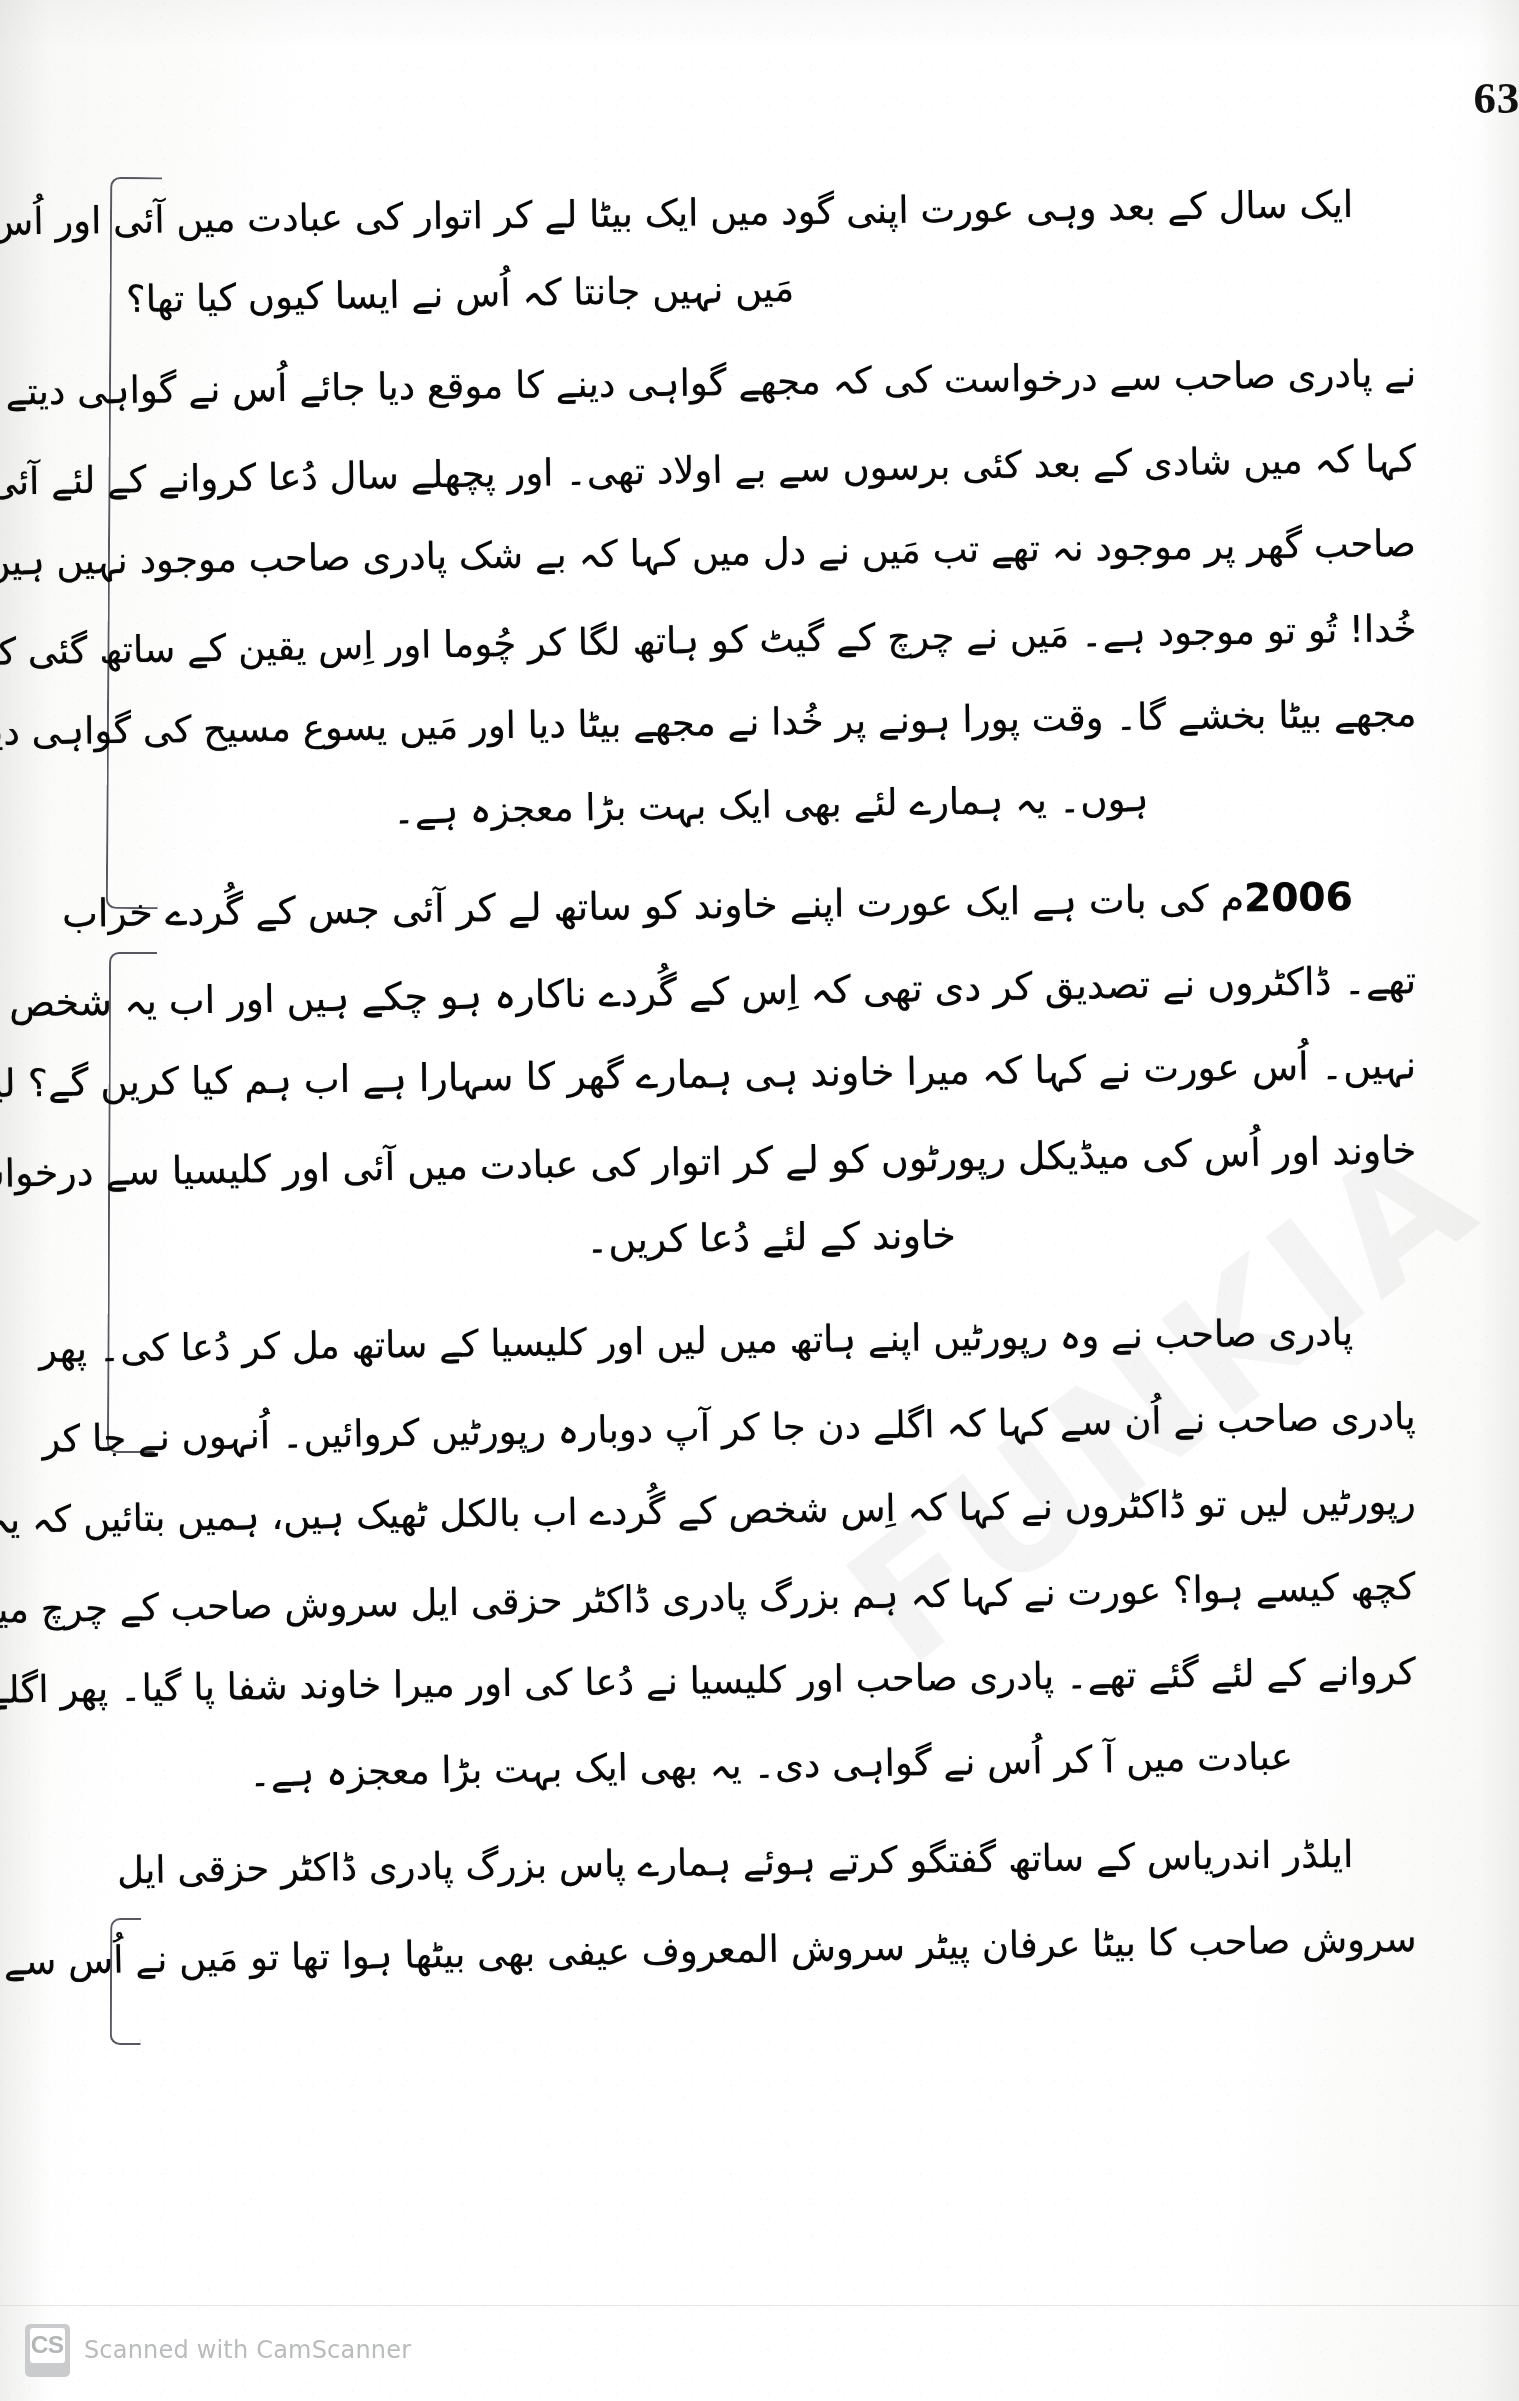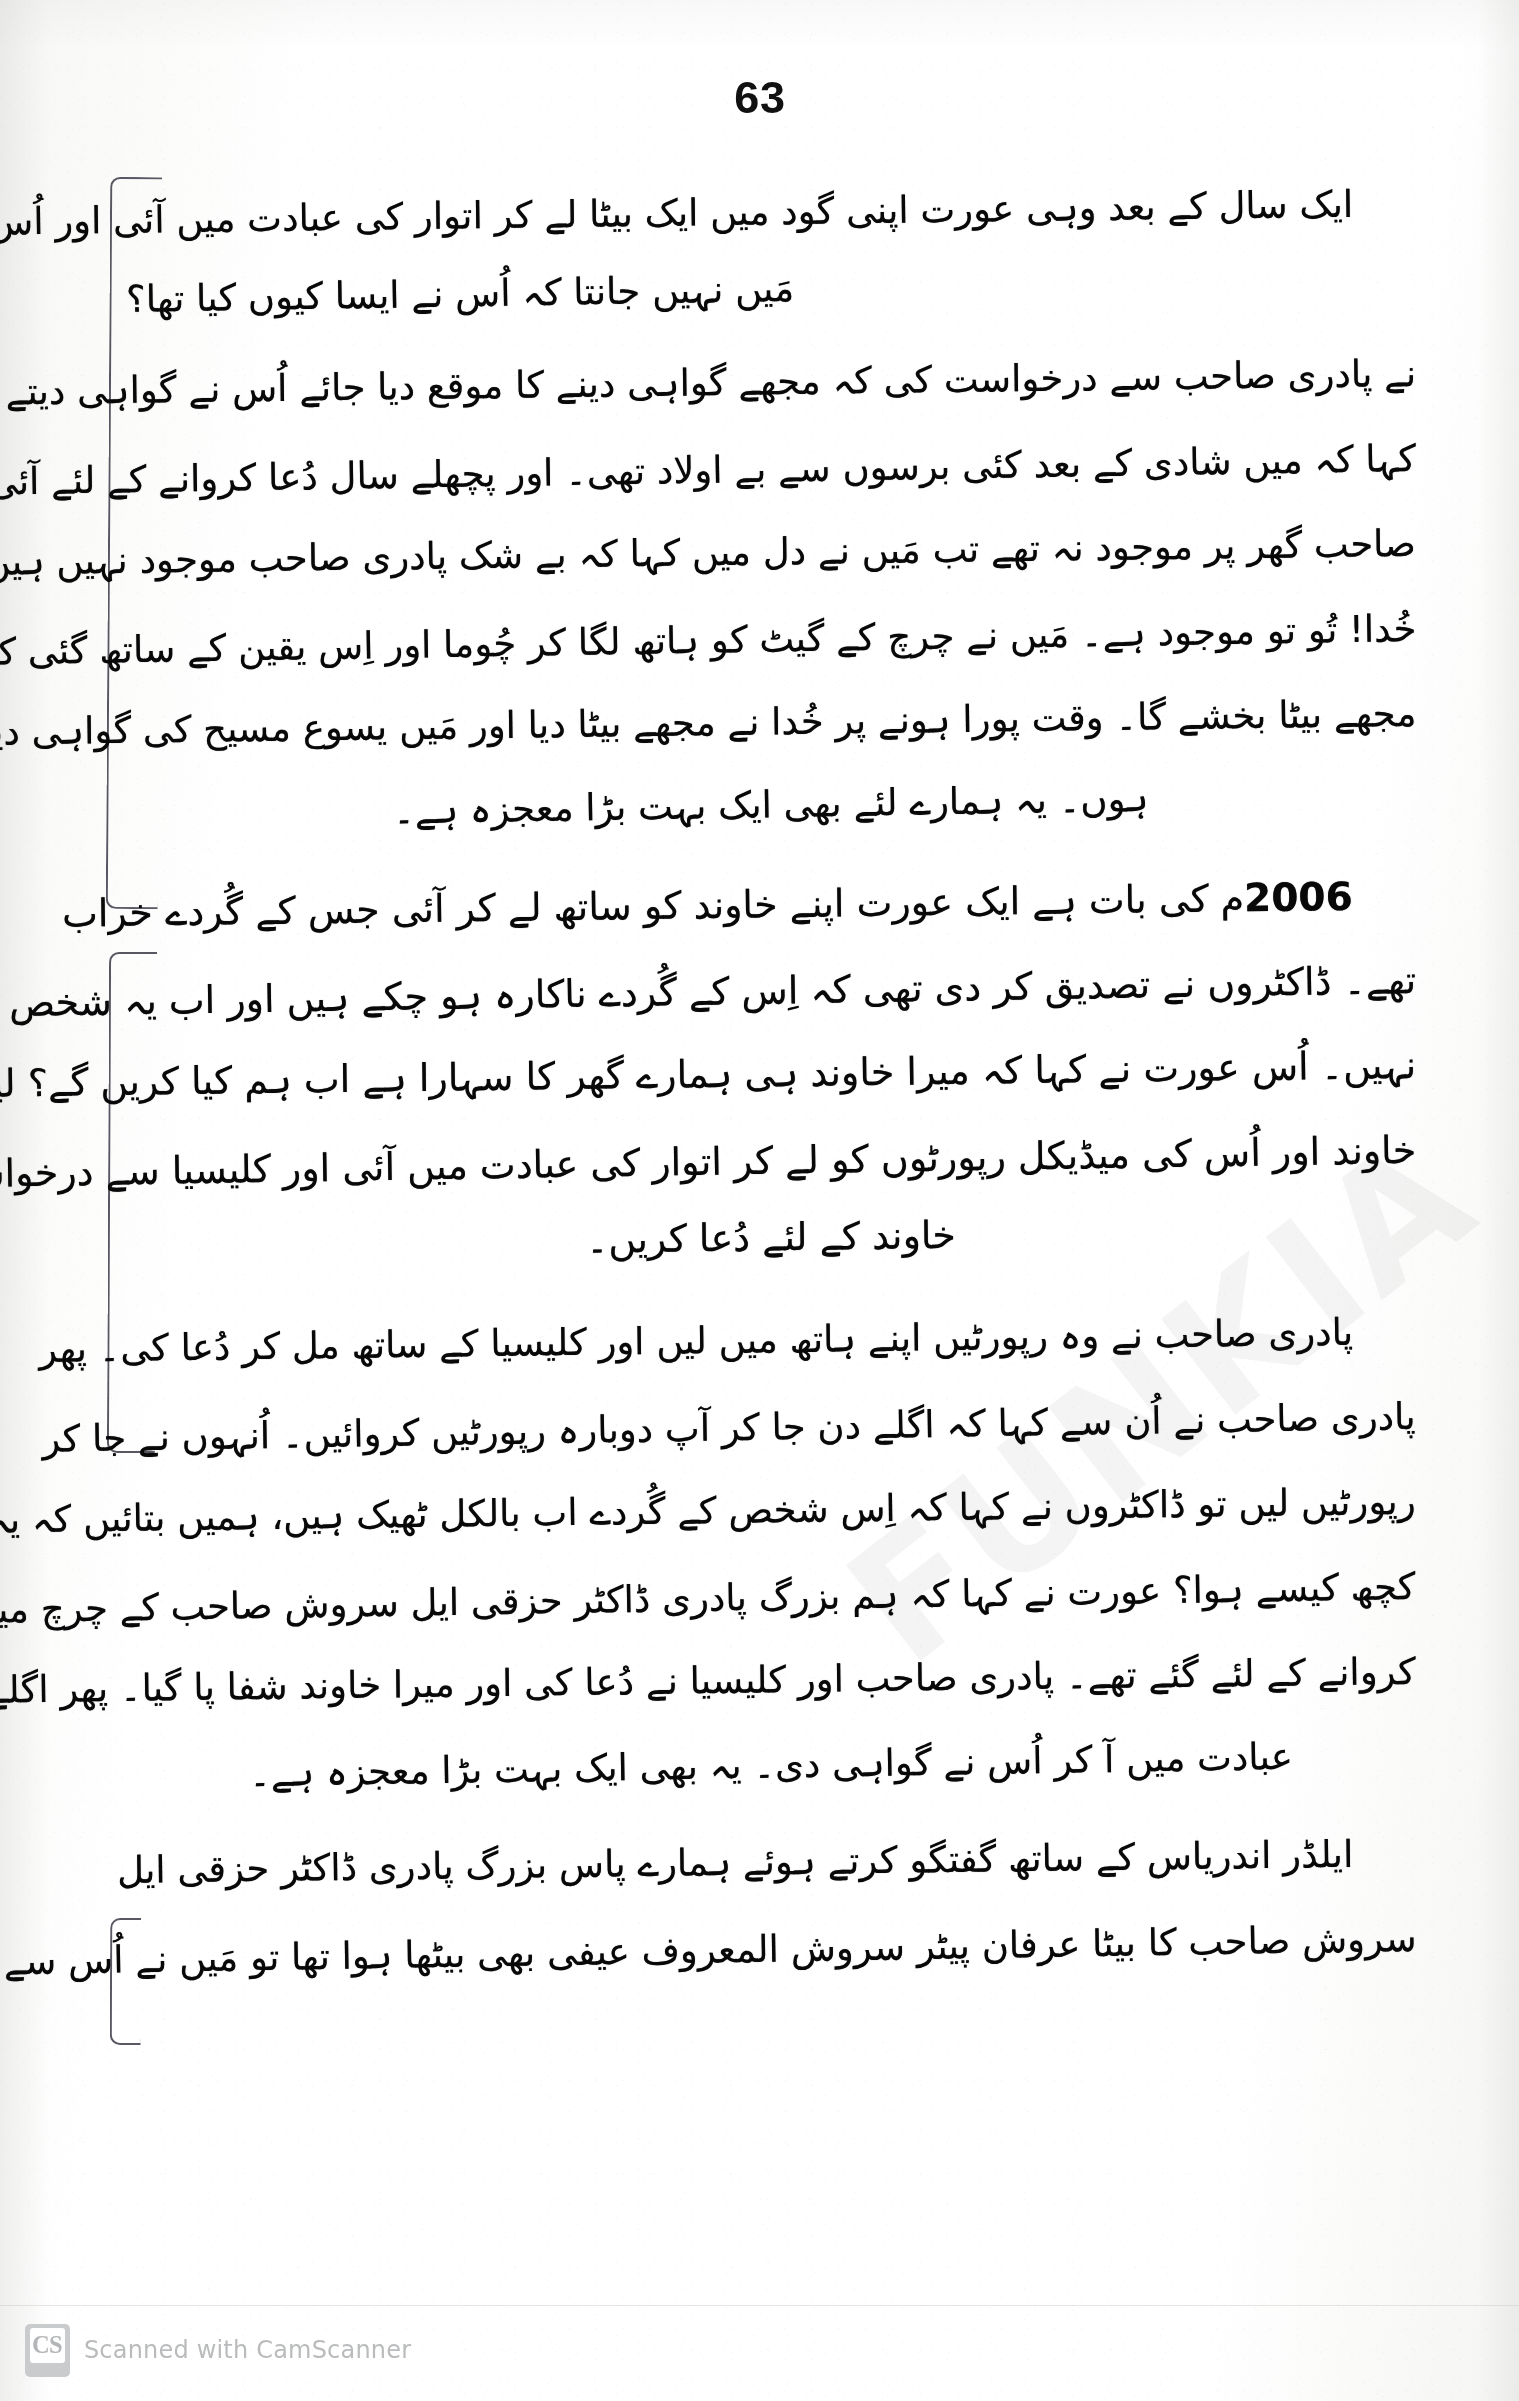--- a/index.html
+++ b/index.html
@@ -56,22 +56,22 @@
     letter-spacing:4.3px;
     color:rgba(150,150,152,0.105);
     user-select:none;pointer-events:none;
     white-space:nowrap;
   }
 
   
   #pageno{
     position:absolute;
     top:72px;left:0;width:1520px;
-    text-align:center;
-    font-family:Liberation Sans, sans-serif;
+    text-align:right;
+    font-family:Liberation Serif, serif;
     font-size:45px;font-weight:700;
     color:#111111;
     letter-spacing:0.7px;
   }
 
   
   #body{
     position:absolute;
     left:126px;top:162px;
     width:1290px;
@@ -144,21 +144,21 @@
     display:flex;align-items:center;justify-content:center;
     flex:0 0 auto;
   }
   #cs-logo::after{
     content:"";
     position:absolute;left:5px;top:4.3px;right:5px;height:35px;
     background:#ffffff;border-radius:2.9px;
   }
   #cs-logo span{
     position:relative;z-index:2;
-    font-family:Liberation Serif, serif;
+    font-family:Liberation Sans, sans-serif;
     font-size:24.5px;font-weight:700;
     color:#b3b6b7;
     margin-bottom:10px;
     letter-spacing:-0.7px;
   }
   #cs-text{
     font-family:"DejaVu Sans", sans-serif;
     font-size:24px;
     color:#b9bbbc;
     letter-spacing:0.2px;

